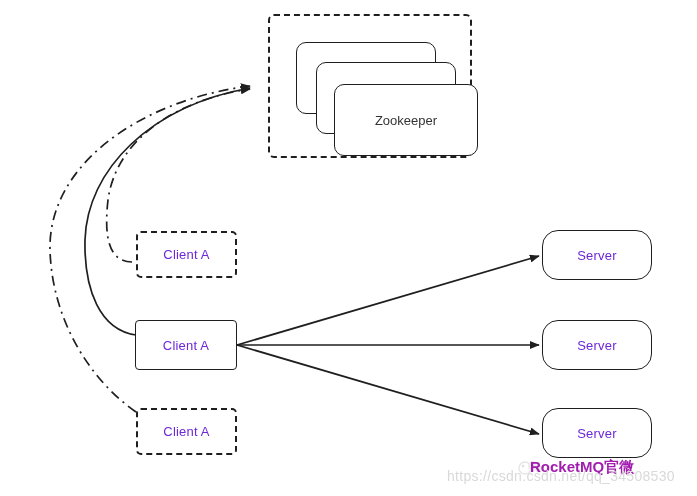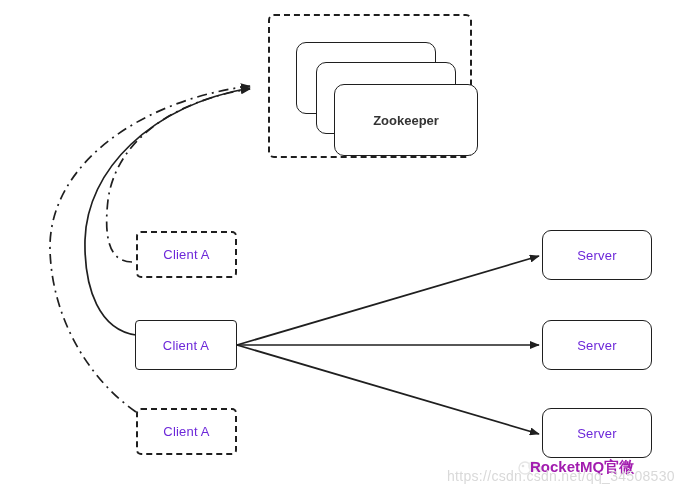--- a/index.html
+++ b/index.html
@@ -33,21 +33,21 @@
     font-size: 13px;
     letter-spacing: 0.2px;
     white-space: nowrap;
   }
   .node-solid {
     border: 1.6px solid #1f1f1f;
     border-radius: 4px;
   }
   .node-rounded {
     border: 1.6px solid #1f1f1f;
-    border-radius: 9px;
+    border-radius: 16px;
     justify-content: center;
   }
   .node-dashdot {
     border: 2px dashed #1f1f1f;
     border-radius: 5px;
   }
   .group-dashed {
     position: absolute;
     box-sizing: border-box;
     border: 2.2px dashed #1f1f1f;
@@ -119,21 +119,21 @@
 
     <path d="M 237,345 L 539,345" fill="none" stroke="#1f1f1f" stroke-width="1.7" marker-end="url(#arrow-solid)"></path>
 
     <path d="M 237,345 L 539,434" fill="none" stroke="#1f1f1f" stroke-width="1.7" marker-end="url(#arrow-solid)"></path>
   </svg>
 
   <div class="group-dashed" style="left:268px; top:14px; width:204px; height:144px;"></div>
 
   <div class="zk-card" style="left:296px; top:42px; width:140px; height:72px;"></div>
   <div class="zk-card" style="left:316px; top:62px; width:140px; height:72px;"></div>
-  <div class="zk-card" style="left:334px; top:84px; width:144px; height:72px;font-weight:bold;">
+  <div class="zk-card" style="left:334px; top:84px; width:144px; height:72px;">
     <span>Zookeeper</span>
   </div>
 
   <div class="node node-dashdot" style="left:136px; top:231px; width:101px; height:47px;">
     <span>Client A</span>
   </div>
 
   <div class="node node-solid" style="left:135px; top:320px; width:102px; height:50px;">
     <span>Client A</span>
   </div>

